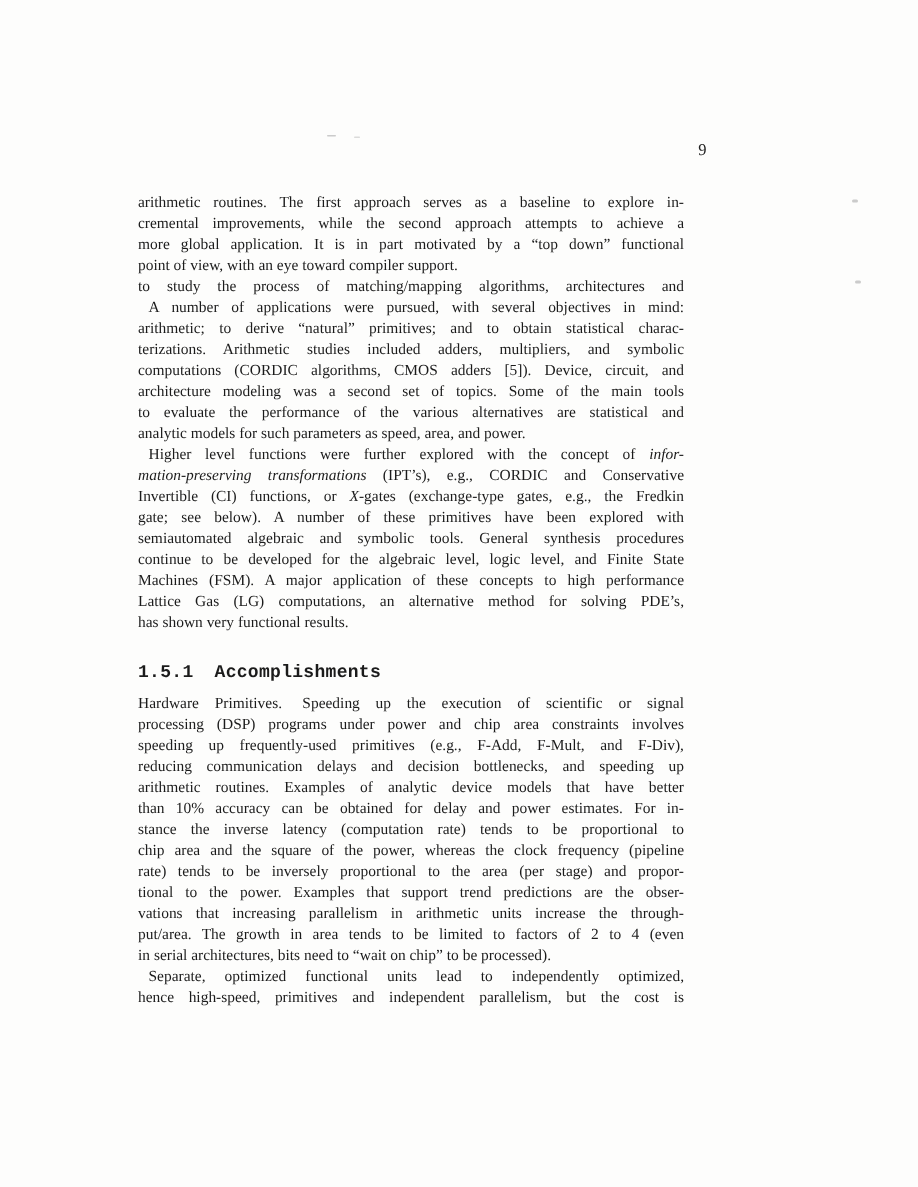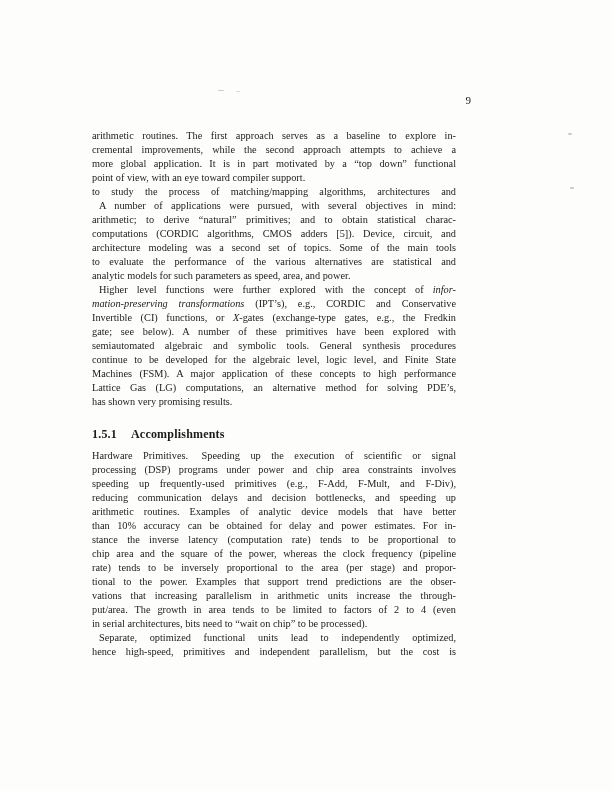--- a/index.html
+++ b/index.html
@@ -38,20 +38,21 @@
   .line.last { text-align-last: left; }
   .line.indent { text-indent: 7px; }
   .it { font-style: italic; }
   .bd { font-weight: normal; margin-right: 3px; }
   .heading {
     margin-top: 18px;
     height: 15px; line-height: 15px;
     font-weight: bold;
     font-size: 12px;
     letter-spacing: 0.2px;
+    font-family: Liberation Mono, monospace;
   }
   .heading .num { margin-right: 14px; }
   .heading + .para { margin-top: 7px; }
   .artifact {
     position: absolute;
     background: #9a9a9a;
     opacity: 0.5;
     border-radius: 1px;
   }
 </style>
@@ -71,35 +72,36 @@
       <div class="para">
         <div class="line"><span>arithmetic routines. The first approach serves as a baseline to explore in-</span></div>
         <div class="line"><span>cremental improvements, while the second approach attempts to achieve a</span></div>
         <div class="line"><span>more global application. It is in part motivated by a “top down” functional</span></div>
         <div class="line last"><span>point of view, with an eye toward compiler support.</span></div>
       </div>
       <div class="para">
         <div class="line"><span>to study the process of matching/mapping algorithms, architectures and</span></div>
         <div class="line indent"><span>A number of applications were pursued, with several objectives in mind:</span></div>
         <div class="line"><span>arithmetic; to derive “natural” primitives; and to obtain statistical charac-</span></div>
+        <div class="line"><span>terizations. Arithmetic studies included adders, multipliers, and symbolic</span></div>
         <div class="line"><span>computations (CORDIC algorithms, CMOS adders [5]). Device, circuit, and</span></div>
         <div class="line"><span>architecture modeling was a second set of topics. Some of the main tools</span></div>
         <div class="line"><span>to evaluate the performance of the various alternatives are statistical and</span></div>
         <div class="line last"><span>analytic models for such parameters as speed, area, and power.</span></div>
       </div>
       <div class="para">
         <div class="line indent"><span>Higher level functions were further explored with the concept of </span><span class="it">infor-</span></div>
         <div class="line"><span class="it">mation-preserving transformations</span><span> (IPT’s), e.g., CORDIC and Conservative</span></div>
         <div class="line"><span>Invertible (CI) functions, or </span><span class="it">X</span><span>-gates (exchange-type gates, e.g., the Fredkin</span></div>
         <div class="line"><span>gate; see below). A number of these primitives have been explored with</span></div>
         <div class="line"><span>semiautomated algebraic and symbolic tools. General synthesis procedures</span></div>
         <div class="line"><span>continue to be developed for the algebraic level, logic level, and Finite State</span></div>
         <div class="line"><span>Machines (FSM). A major application of these concepts to high performance</span></div>
         <div class="line"><span>Lattice Gas (LG) computations, an alternative method for solving PDE’s,</span></div>
-        <div class="line last"><span>has shown very promising results.</span></div>
+        <div class="line last"><span>has shown very functional results.</span></div>
       </div>
       <div class="heading"><span class="num">1.5.1</span><span>Accomplishments</span></div>
       <div class="para">
         <div class="line"><span class="bd">Hardware Primitives.</span><span> Speeding up the execution of scientific or signal</span></div>
         <div class="line"><span>processing (DSP) programs under power and chip area constraints involves</span></div>
         <div class="line"><span>speeding up frequently-used primitives (e.g., F-Add, F-Mult, and F-Div),</span></div>
         <div class="line"><span>reducing communication delays and decision bottlenecks, and speeding up</span></div>
         <div class="line"><span>arithmetic routines. Examples of analytic device models that have better</span></div>
         <div class="line"><span>than 10% accuracy can be obtained for delay and power estimates. For in-</span></div>
         <div class="line"><span>stance the inverse latency (computation rate) tends to be proportional to</span></div>

